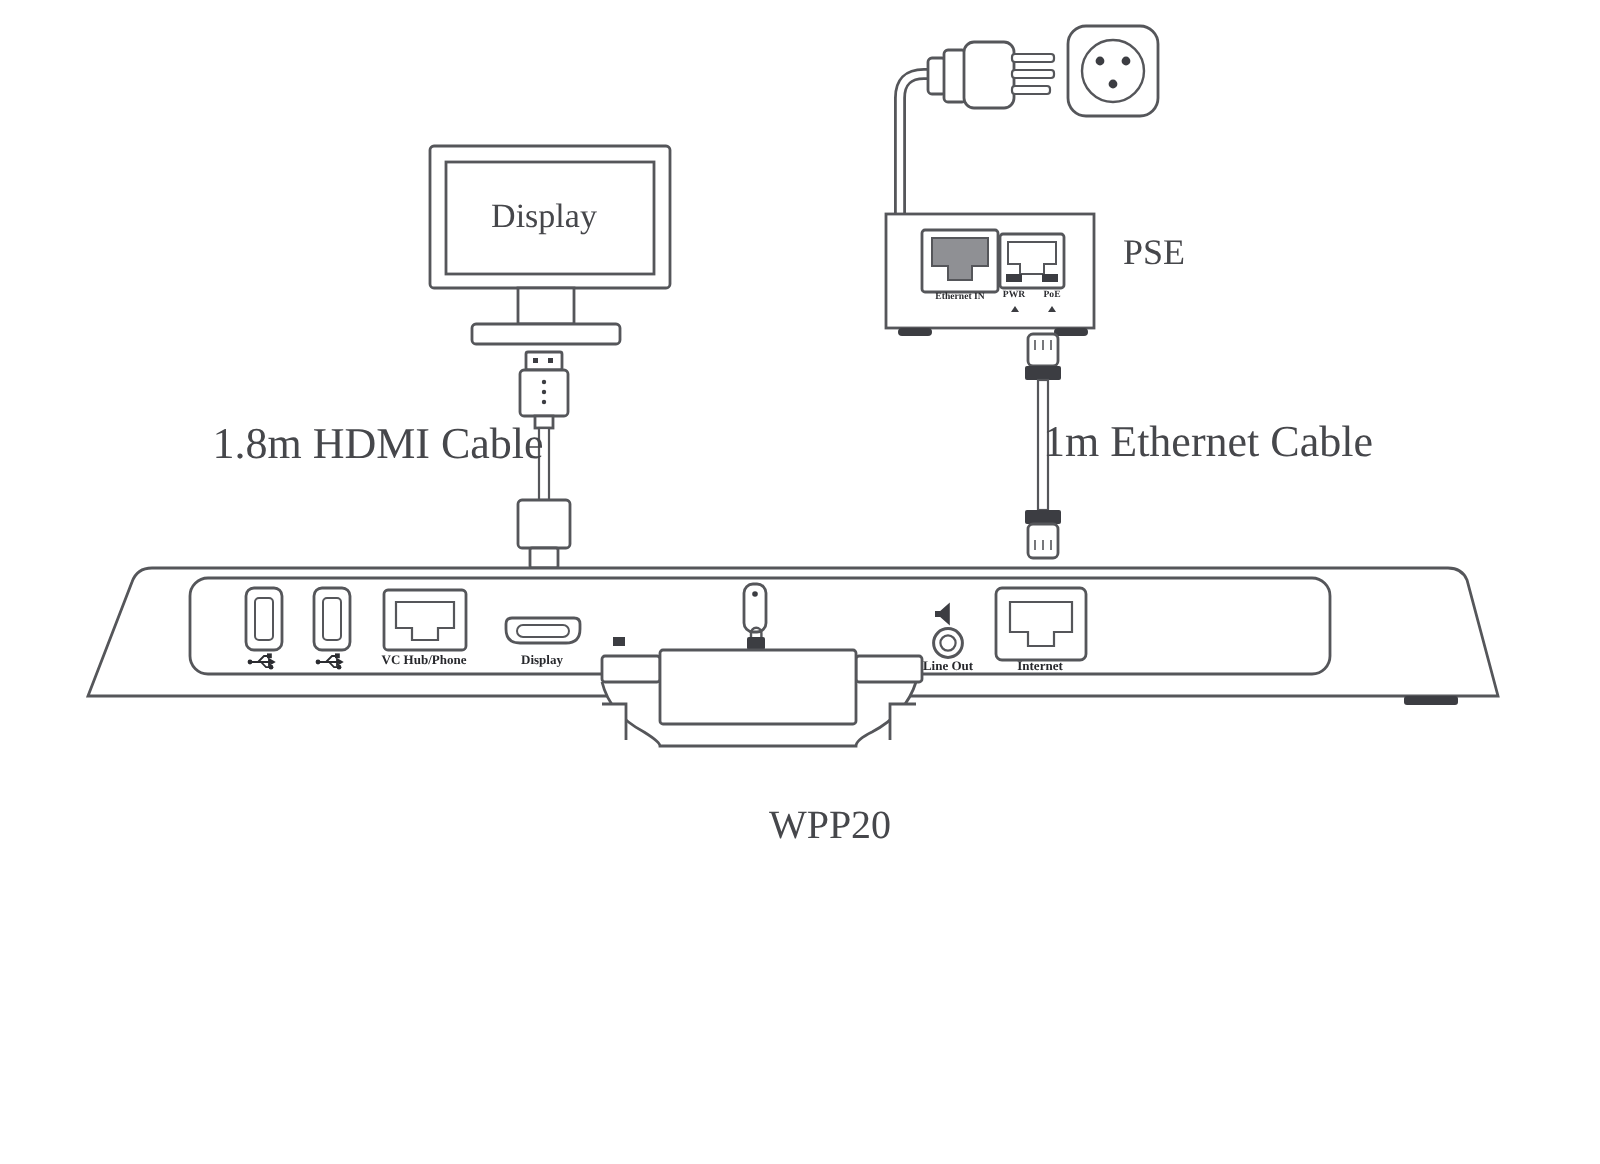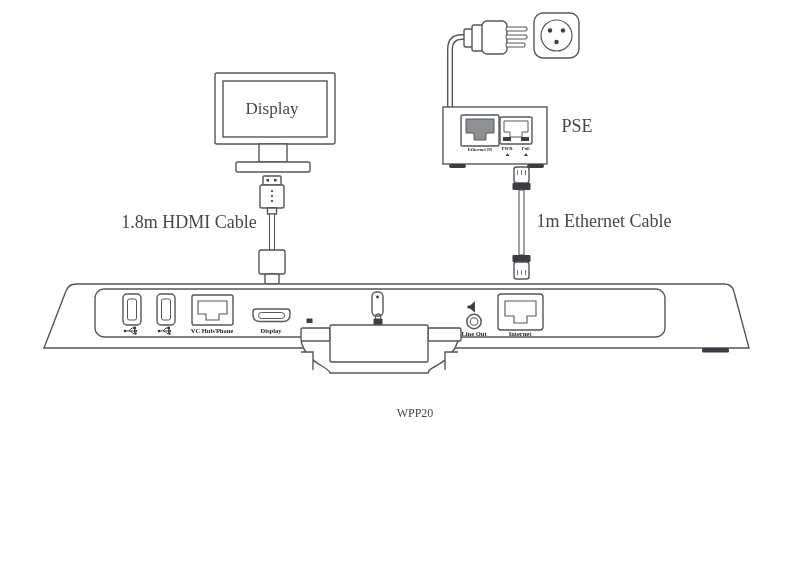--- a/index.html
+++ b/index.html
@@ -5,22 +5,22 @@
   html,body{margin:0;padding:0;background:#ffffff;}
   .canvas{
     position:relative;width:800px;height:430px;background:#ffffff;overflow:hidden;
     font-family:Liberation Serif, serif;
   }
   .canvas svg{position:absolute;left:0;top:0;}
   .lbl{
     position:absolute;transform:translate(-50%,-50%);
     white-space:nowrap;color:#46474b;line-height:1;
   }
-  .lbl-md{font-size:12px;text-align:center;}
-  .lbl-cable{font-size:18px;text-align:center;}
+  .lbl-md{font-size:20px;text-align:center;}
+  .lbl-cable{font-size:22px;text-align:center;}
   .lbl-pse{font-size:18px;}
   .lbl-pc{font-size:18px;color:#a21caf;}
   .lbl-display{font-size:17px;}
   .port-lbl{
     position:absolute;transform:translate(-50%,-50%);
     white-space:nowrap;font-size:6.5px;font-weight:700;color:#27282c;line-height:1;
   }
   .pse-lbl{
     position:absolute;transform:translate(-50%,-50%);
     white-space:nowrap;font-size:4.8px;font-weight:700;color:#2b2c30;line-height:1;

